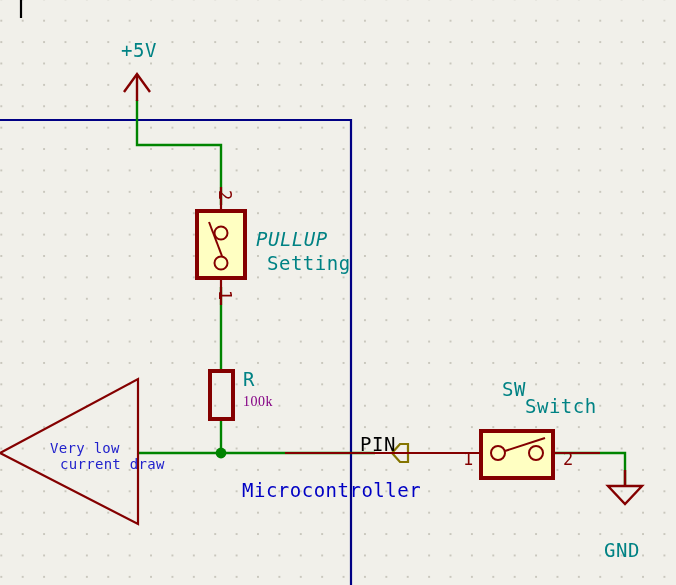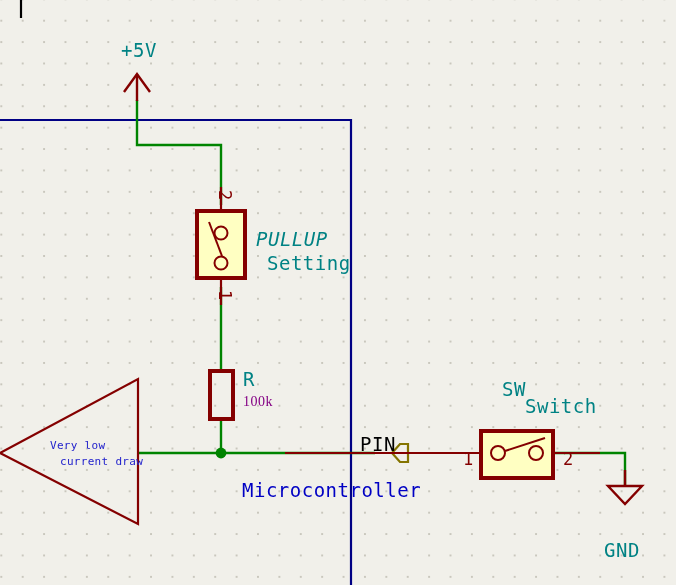--- a/index.html
+++ b/index.html
@@ -26,21 +26,21 @@
   }
   .lbl {
     position: absolute;
     white-space: pre;
     font-family: "DejaVu Sans Mono", monospace;
     line-height: 1.15;
   }
   .lbl-teal   { color: #008284; font-size: 19px; letter-spacing: 0.5px; text-align: right; }
   .lbl-purple { color: #840084; font-size: 14px; letter-spacing: 0.5px; font-family: Liberation Serif, serif; }
   .lbl-blue   { color: #0000c4; font-size: 19px; letter-spacing: 0.5px; padding-left: 33px; }
-  .lbl-note   { color: #2222cc; font-size: 11px; letter-spacing: 0.3px; }
+  .lbl-note   { color: #2222cc; font-size: 14px; letter-spacing: 0.3px; }
   .lbl-pinnum { color: #840000; font-size: 17px; }
   .lbl-pinnum-rot {
     color: #840000; font-size: 17px;
     transform: rotate(90deg);
     transform-origin: left top;
   }
   .lbl-pinname { color: #000000; font-size: 19px; letter-spacing: 0.5px; }
 </style>
 </head>
 <body>

